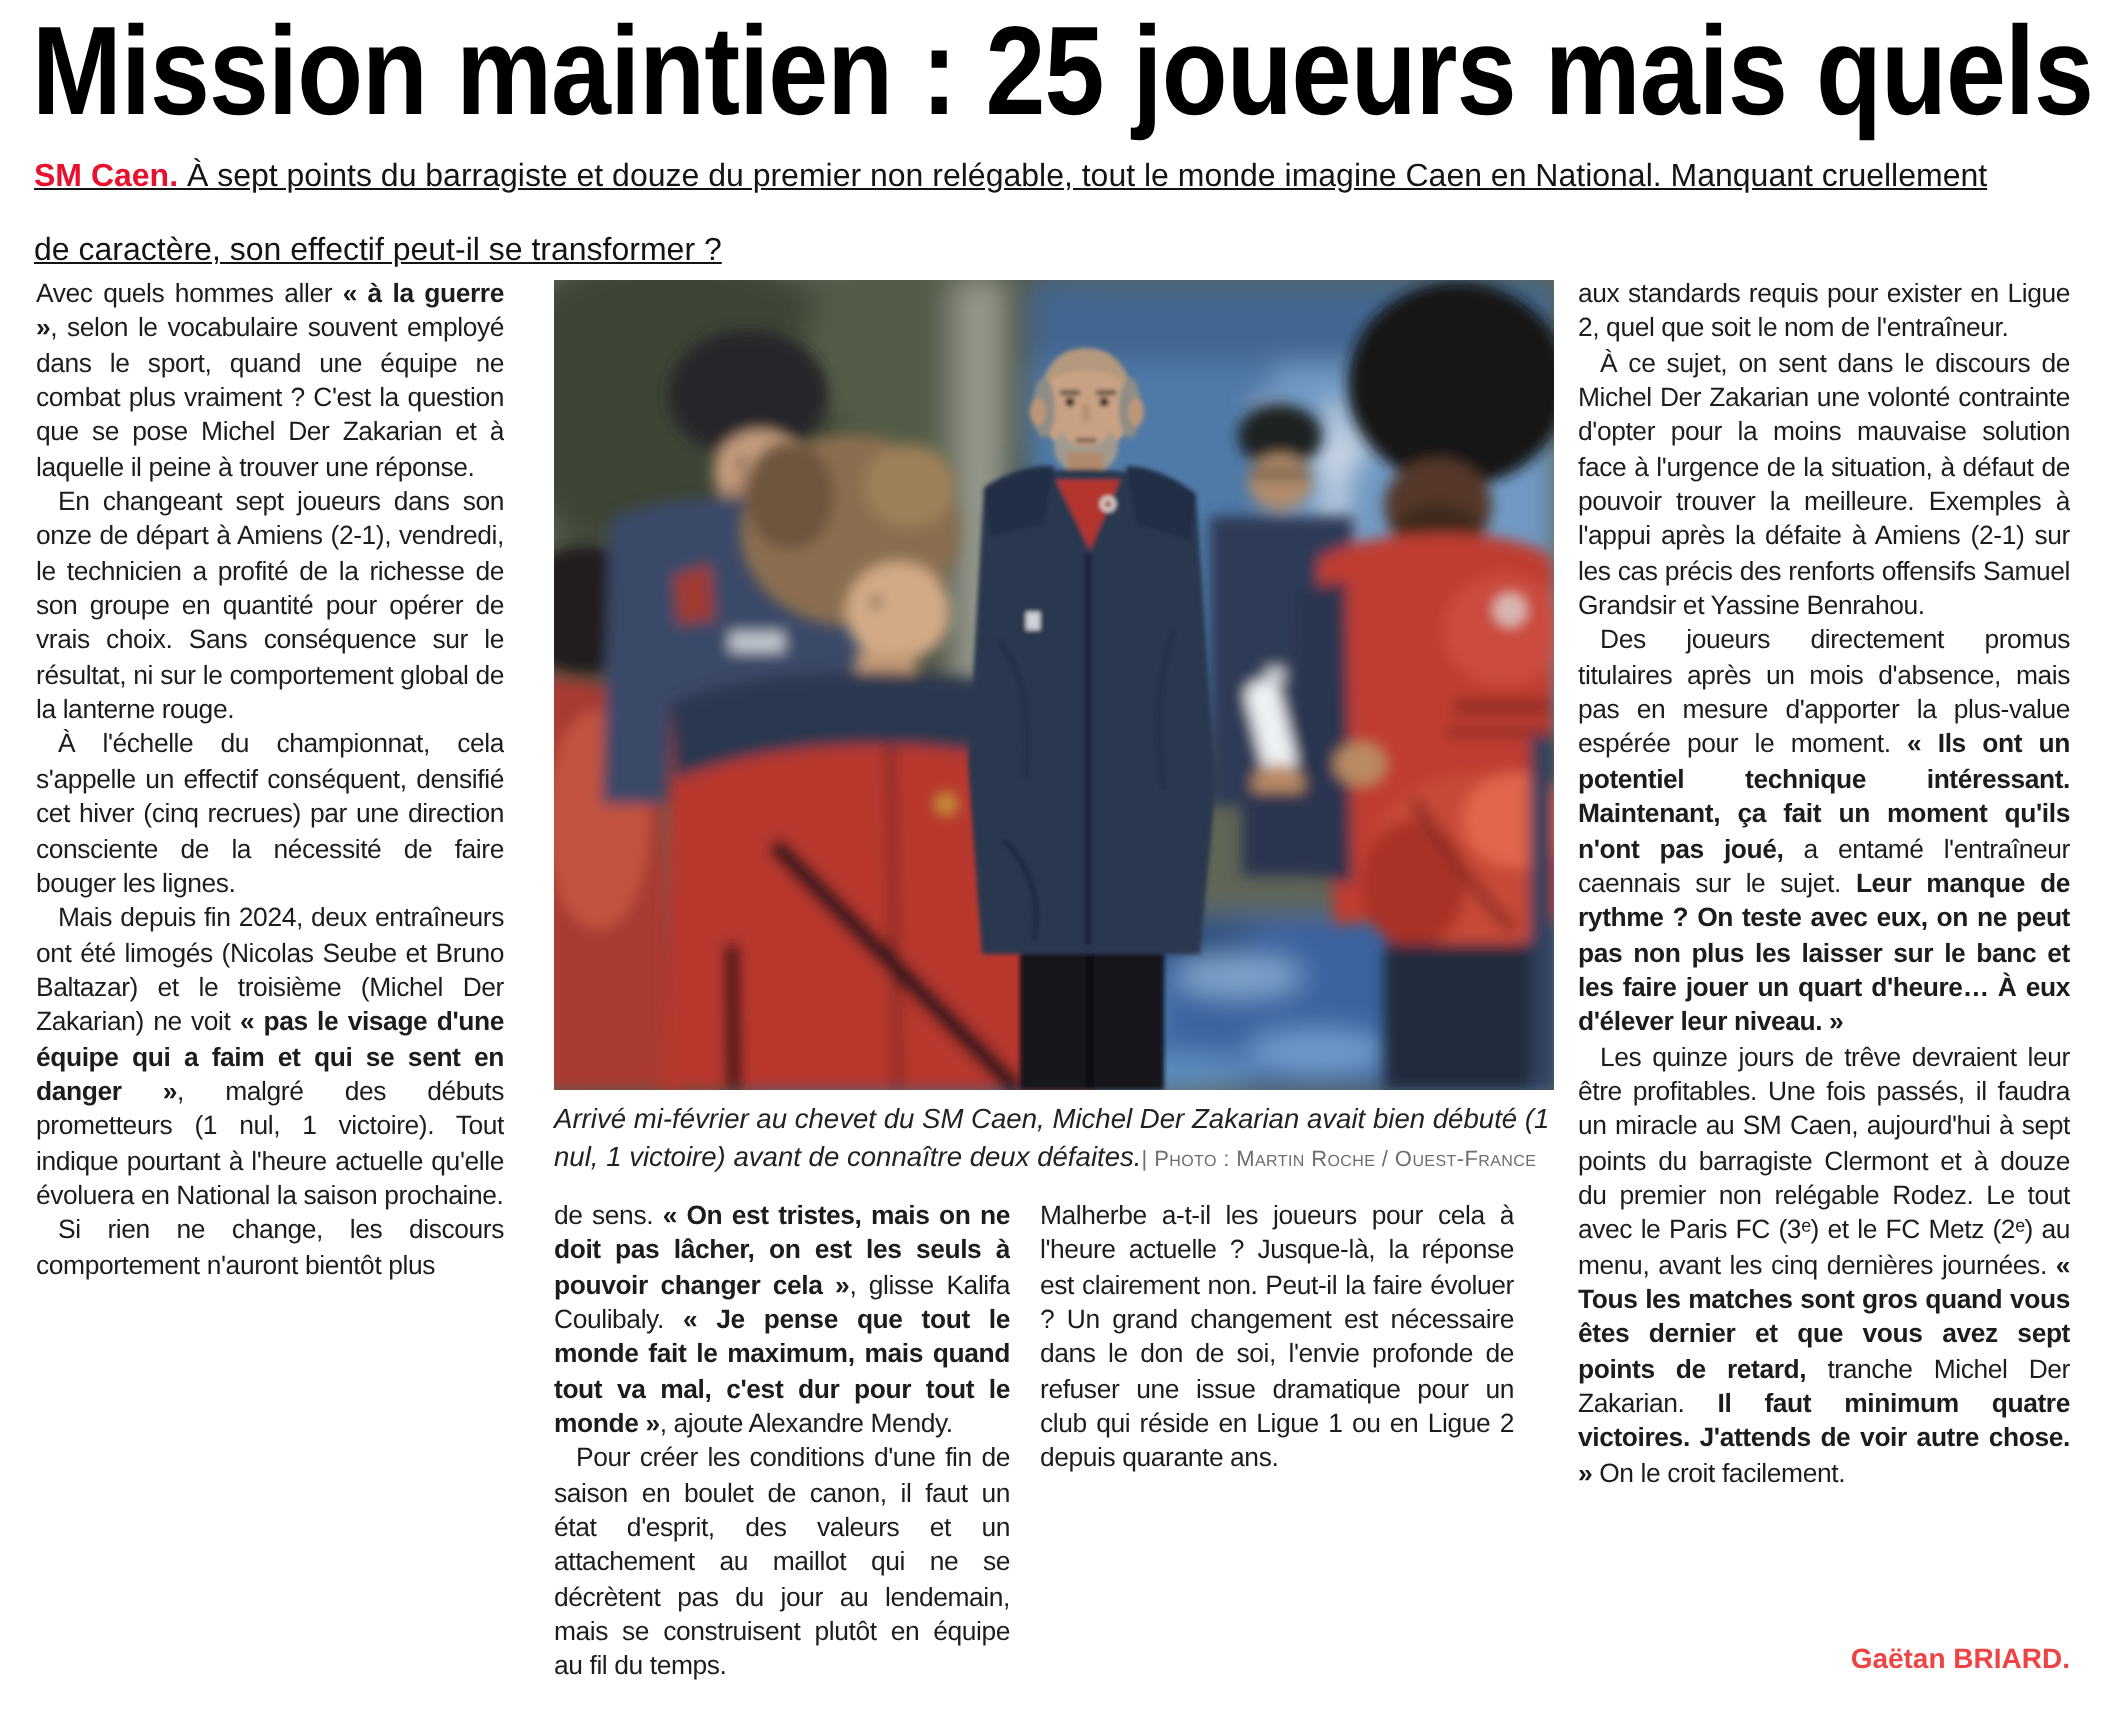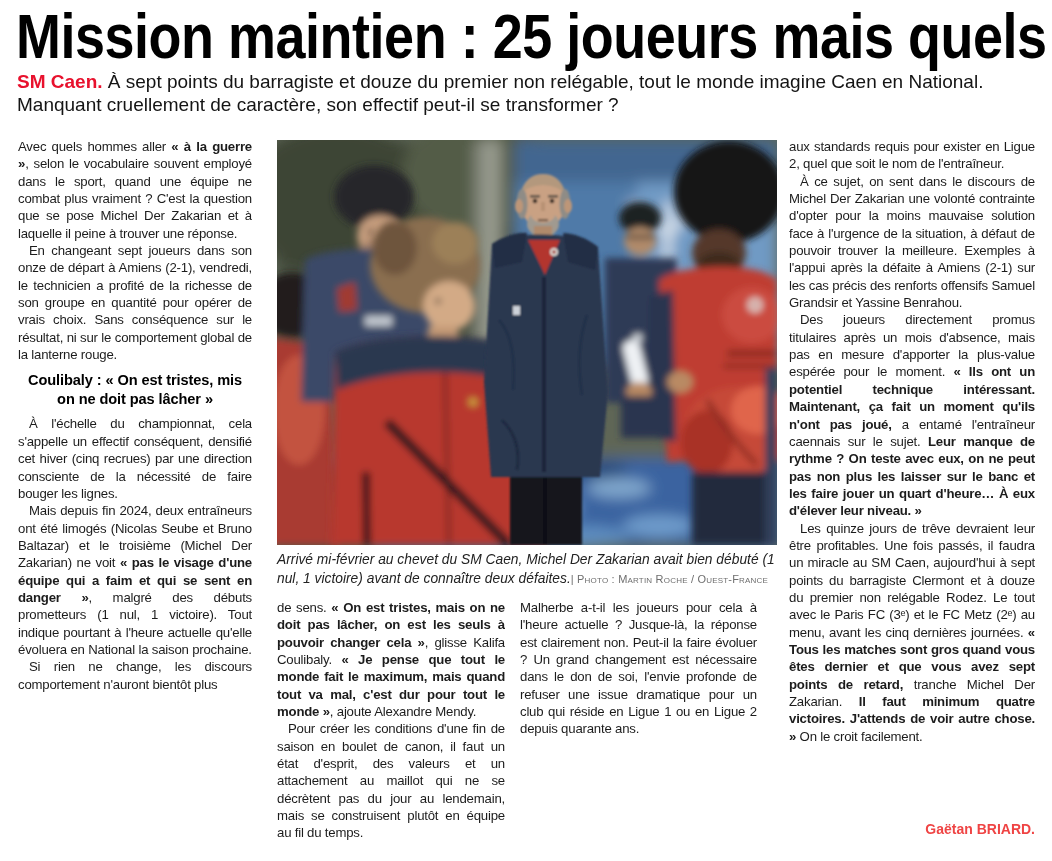--- a/index.html
+++ b/index.html
@@ -9,21 +9,21 @@
     -webkit-font-smoothing:antialiased;
   }
   .headline{
     position:absolute;left:16px;top:8px;width:1036px;margin:0;
     font-size:63px;font-weight:700;color:#000;letter-spacing:-0.5px;
     white-space:nowrap;line-height:56px;
   }
   .headline .squeeze{display:inline-block;transform:scaleX(0.855);transform-origin:0 50%;}
   .standfirst{
     position:absolute;left:17px;top:70px;width:990px;margin:0;
-    font-size:19px;line-height:23px;color:#141414;
+    font-size:16px;line-height:37px;color:#141414;text-decoration:underline;
   }
   .kicker{color:#e8112d;font-weight:700;}
   .photo{
     position:absolute;left:277px;top:140px;width:500px;height:405px;
     overflow:hidden;background:#5e6657;
   }
   .photo svg{display:block;width:100%;height:100%;}
   .caption{
     position:absolute;left:277px;top:551px;width:500px;margin:0;
     font-style:italic;font-size:13.8px;line-height:18.5px;color:#222;
@@ -182,21 +182,20 @@
       <path d="M268,337 L268,405" stroke="#0e1013" stroke-width="4" fill="none"></path>
     </g>
   </svg>
 </div>
 
 <p class="caption"><span>Arrivé mi-février au chevet du SM Caen, Michel Der Zakarian avait bien débuté (1 nul, 1 victoire) avant de connaître deux défaites.</span><span class="credit">| Photo : Martin Roche / Ouest-France</span></p>
 
 <div id="col0" class="col">
     <p><span>Avec quels hommes aller </span><span class="b">« à la guerre »</span><span>, selon le vocabulaire souvent employé dans le sport, quand une équipe ne combat plus vraiment ? C'est la question que se pose Michel Der Zakarian et à laquelle il peine à trouver une réponse.</span></p>
     <p class="ind"><span>En changeant sept joueurs dans son onze de départ à Amiens (2-1), vendredi, le technicien a profité de la richesse de son groupe en quantité pour opérer de vrais choix. Sans conséquence sur le résultat, ni sur le comportement global de la lanterne rouge.</span></p>
-    <h2>Coulibaly : « On est tristes, mis on ne doit pas lâcher »</h2>
     <p class="ind"><span>À l'échelle du championnat, cela s'appelle un effectif conséquent, densifié cet hiver (cinq recrues) par une direction consciente de la nécessité de faire bouger les lignes.</span></p>
     <p class="ind"><span>Mais depuis fin 2024, deux entraîneurs ont été limogés (Nicolas Seube et Bruno Baltazar) et le troisième (Michel Der Zakarian) ne voit </span><span class="b">« pas le visage d'une équipe qui a faim et qui se sent en danger »</span><span>, malgré des débuts prometteurs (1 nul, 1 victoire). Tout indique pourtant à l'heure actuelle qu'elle évoluera en National la saison prochaine.</span></p>
     <p class="ind"><span>Si rien ne change, les discours comportement n'auront bientôt plus</span></p>
   </div>
 <div id="col1" class="col">
     <p><span>de sens. </span><span class="b">« On est tristes, mais on ne doit pas lâcher, on est les seuls à pouvoir changer cela »</span><span>, glisse Kalifa Coulibaly. </span><span class="b">« Je pense que tout le monde fait le maximum, mais quand tout va mal, c'est dur pour tout le monde »</span><span>, ajoute Alexandre Mendy.</span></p>
     <p class="ind"><span>Pour créer les conditions d'une fin de saison en boulet de canon, il faut un état d'esprit, des valeurs et un attachement au maillot qui ne se décrètent pas du jour au lendemain, mais se construisent plutôt en équipe au fil du temps.</span></p>
   </div>
 <div id="col2" class="col">
     <p><span>Malherbe a-t-il les joueurs pour cela à l'heure actuelle ? Jusque-là, la réponse est clairement non. Peut-il la faire évoluer ? Un grand changement est nécessaire dans le don de soi, l'envie profonde de refuser une issue dramatique pour un club qui réside en Ligue 1 ou en Ligue 2 depuis quarante ans.</span></p>

